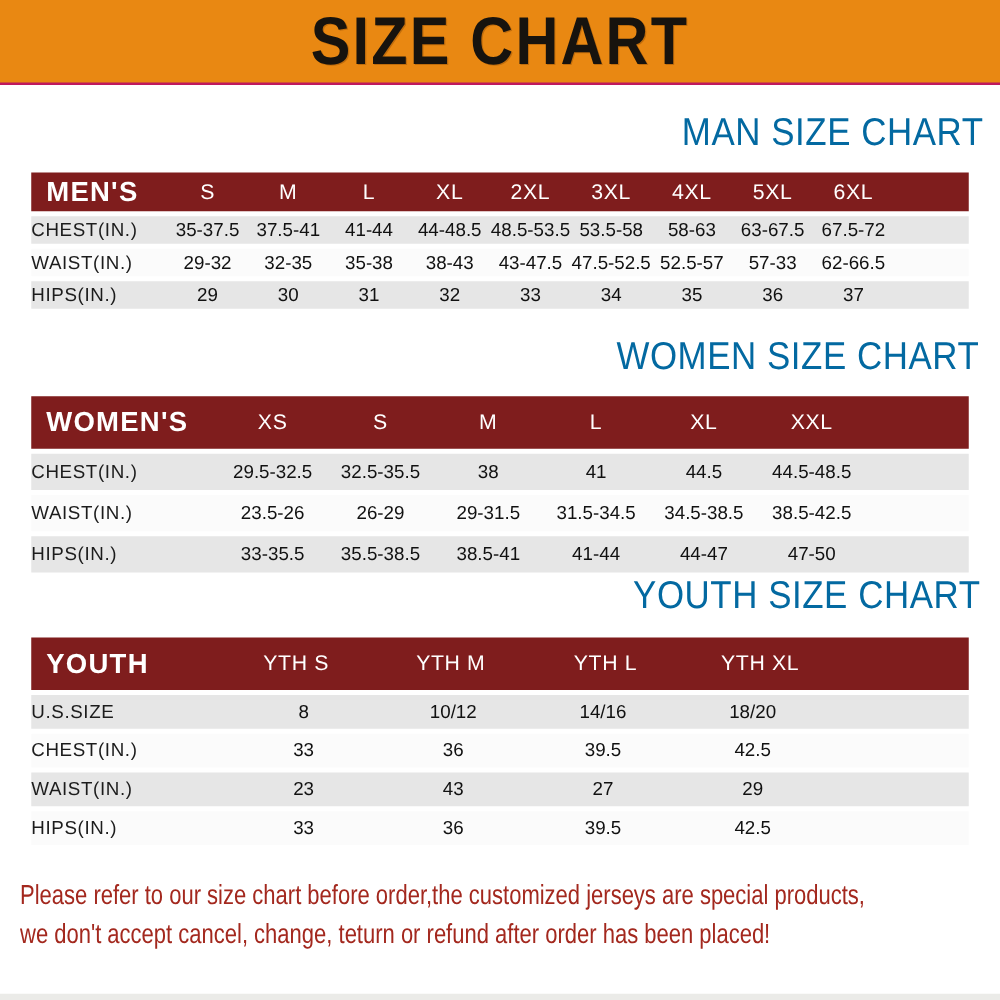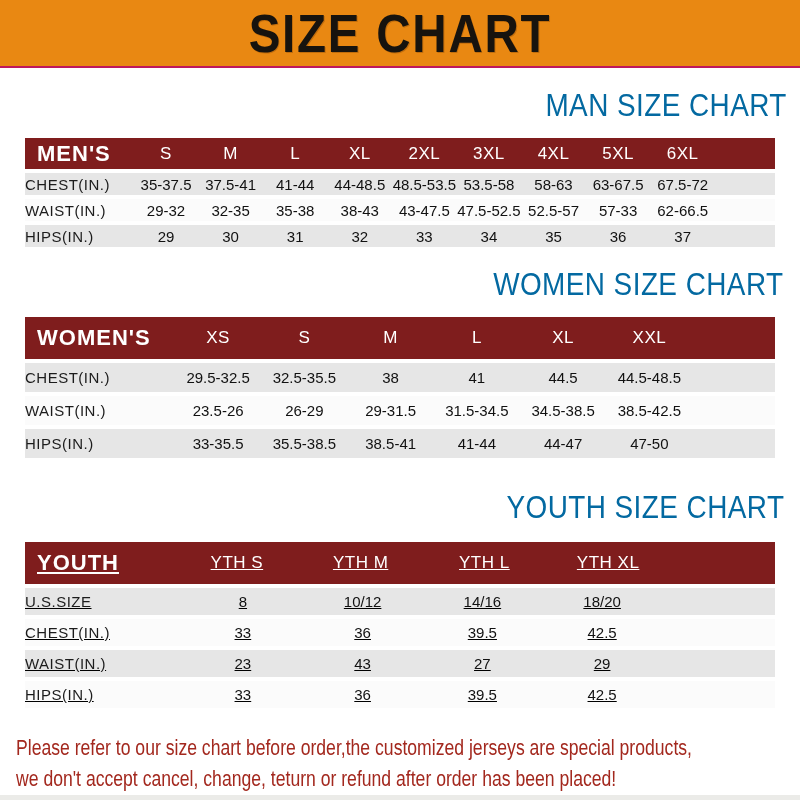--- a/index.html
+++ b/index.html
@@ -25,27 +25,27 @@
     white-space:nowrap;
   }
   
   .section-heading{
     text-align:right;font-size:31px;line-height:36px;
     font-weight:normal;color:#0369a1;letter-spacing:0.5px;
   }
   .condensed{display:inline-block;transform:scaleX(0.9);white-space:nowrap;}
   #heading-men{margin-top:20px;margin-bottom:14px;}
   #heading-women{margin-top:20px;margin-bottom:14px;}
-  #heading-youth{margin-top:32px;margin-bottom:16px;padding-left:36px;}
+  #heading-youth{margin-bottom:16px;padding-left:36px;}
   
   .table{width:750px;margin:0 auto;}
   .trow{display:grid;align-items:center;}
   .cols-men  {grid-template-columns:14.5% repeat(9,1fr) 8%;}
   .cols-women{grid-template-columns:20% repeat(6,1fr) 11%;}
-  .cols-youth{grid-template-columns:20% repeat(4,1fr) 14%;text-decoration:underline;}
+  .cols-youth{grid-template-columns:20% repeat(4,1fr) 14%;}
   .band{background:#7f1d1d;color:#ffffff;}
   .men   .band{height:31px;}
   .women .band{height:42px;}
   .youth .band{height:42px;}
   .men   .body{height:22px;margin-top:4px;}
   .women .body{height:29px;margin-top:4px;}
   .youth .body{height:27px;margin-top:4px;gap:16px;}
   .shade{background:#E6E6E6;}
   .plain{background:#FBFBFB;}
   .band-label{

